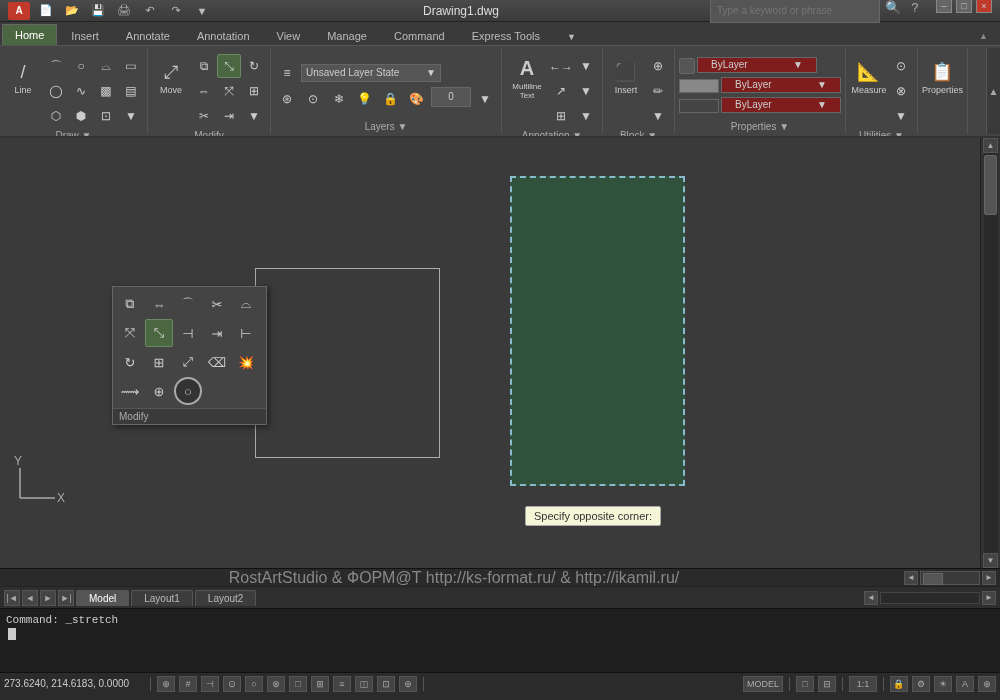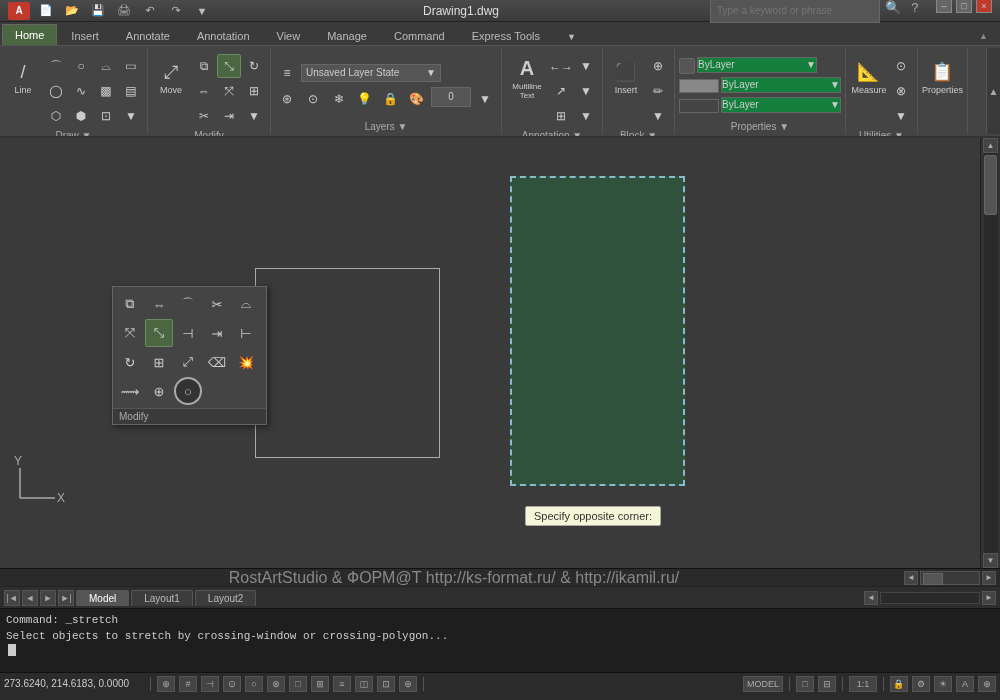--- a/index.html
+++ b/index.html
@@ -105,25 +105,25 @@
       width: 140px;
       height: 18px;
       display: flex;
       align-items: center;
       justify-content: space-between;
       cursor: pointer;
     }
 
     
     .prop-dropdown {
-      background: #15803d;
+      background: #7f1d1d;
       border: 1px solid #666;
       color: #ccc;
       font-size: 10px;
-      padding: 1px 0;
+      padding: 1px 13px;
       width: 120px;
       height: 16px;
       display: flex;
       align-items: center;
       justify-content: space-between;
       cursor: pointer;
       margin-bottom: 2px;
     }
 
     
@@ -542,21 +542,20 @@
   <div class="layout-tab">Layout2</div>
   <div class="layout-right">
     <div class="scroll-arrow" style="width:14px;height:14px;">◄</div>
     <div style="width:100px;height:12px;background:#2a2a2a;border:1px solid #444;"></div>
     <div class="scroll-arrow" style="width:14px;height:14px;">►</div>
   </div>
 </div>
 
 <div id="command-area">
   <div>Command:  _stretch</div>
-  <div>Select objects to stretch by crossing-window or crossing-polygon...</div>
   <div id="command-input-line">
     <span style="display:inline-block;width:8px;height:12px;background:#ccc;margin-left:2px;animation:blink 1s step-end infinite;"></span>
   </div>
 </div>
 
 <div id="status-bar">
   <span style="color:#ccc;font-size:10px;min-width:140px;">273.6240, 214.6183, 0.0000</span>
   <div class="status-divider"></div>
   <div class="status-icon" title="Snap">⊕</div>
   <div class="status-icon" title="Grid">#</div>

